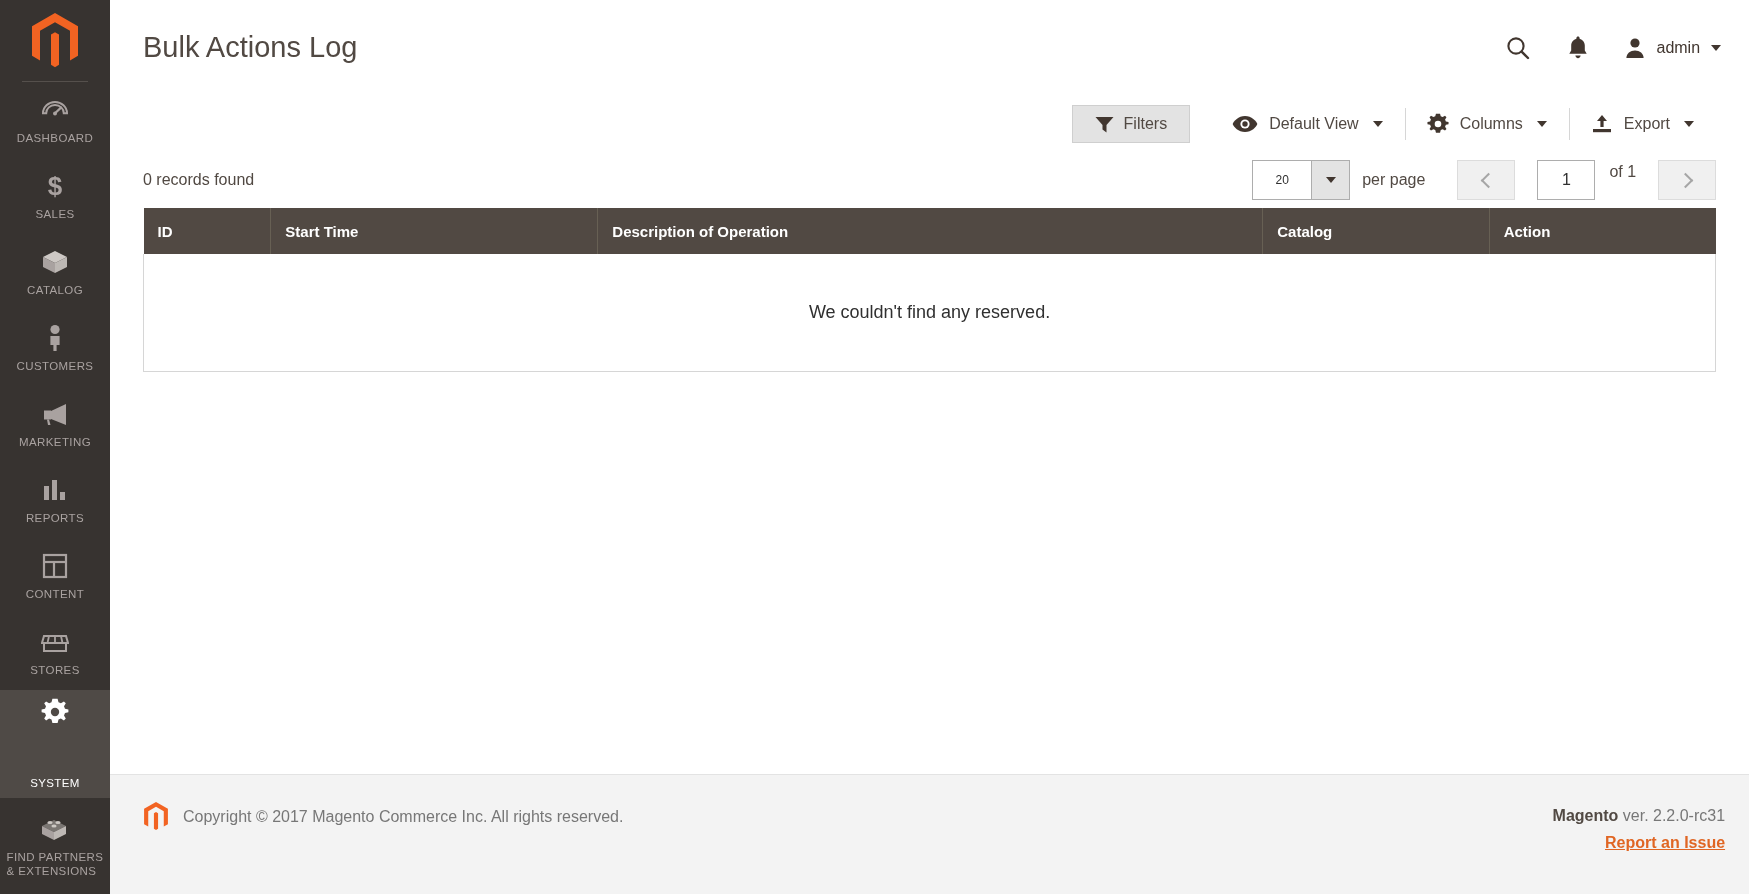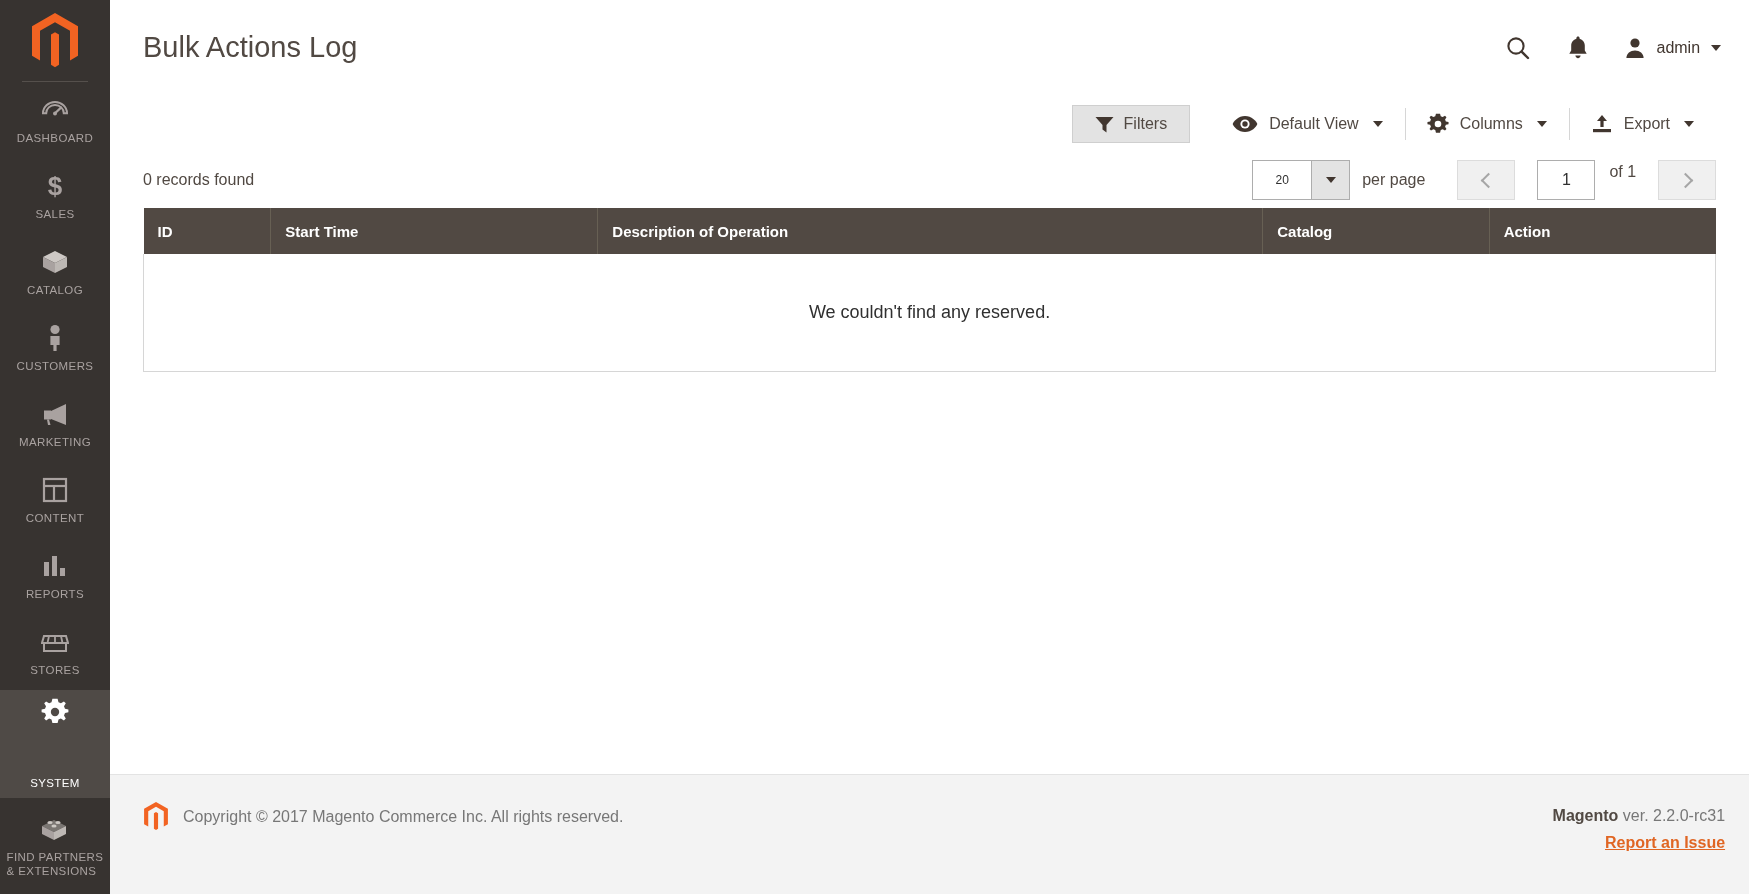--- a/index.html
+++ b/index.html
@@ -412,38 +412,38 @@
           <path d="M26 2 L11 9 L11 17 L26 23 Z" fill="#a9a2a0"></path>
           <rect x="4" y="8.5" width="7" height="9" fill="#a9a2a0"></rect>
           <path d="M7 17.5 L9 17.5 L10.5 23 L8 23 Z" fill="#a9a2a0"></path>
         </svg>
       </span>
       <span class="nav-label">Marketing</span>
     </a>
 
     <a class="nav-item">
       <span class="nav-icon">
+        <svg width="26" height="24" viewBox="0 0 26 24">
+          <rect x="2" y="8" width="5" height="14" fill="#a9a2a0"></rect>
+          <rect x="10" y="2" width="5" height="20" fill="#a9a2a0"></rect>
+          <rect x="18" y="14" width="5" height="8" fill="#a9a2a0"></rect>
+        </svg>
+      </span>
+      <span class="nav-label">Reports</span>
+    </a>
+
+    <a class="nav-item">
+      <span class="nav-icon">
         <svg width="26" height="26" viewBox="0 0 26 26">
           <rect x="2" y="2" width="22" height="22" fill="none" stroke="#a9a2a0" stroke-width="2.2"></rect>
           <line x1="2" y1="9" x2="24" y2="9" stroke="#a9a2a0" stroke-width="2.2"></line>
           <line x1="12" y1="9" x2="12" y2="24" stroke="#a9a2a0" stroke-width="2.2"></line>
         </svg>
       </span>
       <span class="nav-label">Content</span>
-    </a>
-
-    <a class="nav-item">
-      <span class="nav-icon">
-        <svg width="26" height="24" viewBox="0 0 26 24">
-          <rect x="2" y="8" width="5" height="14" fill="#a9a2a0"></rect>
-          <rect x="10" y="2" width="5" height="20" fill="#a9a2a0"></rect>
-          <rect x="18" y="14" width="5" height="8" fill="#a9a2a0"></rect>
-        </svg>
-      </span>
-      <span class="nav-label">Reports</span>
     </a>
 
     <a class="nav-item">
       <span class="nav-icon">
         <svg width="28" height="24" viewBox="0 0 28 24">
           <path d="M3 6 L25 6 L27 13 L1 13 Z" fill="none" stroke="#a9a2a0" stroke-width="2"></path>
           <line x1="8" y1="6" x2="6.5" y2="13" stroke="#a9a2a0" stroke-width="1.8"></line>
           <line x1="14" y1="6" x2="14" y2="13" stroke="#a9a2a0" stroke-width="1.8"></line>
           <line x1="20" y1="6" x2="21.5" y2="13" stroke="#a9a2a0" stroke-width="1.8"></line>
           <path d="M3 13 L3 21 L25 21 L25 13" fill="none" stroke="#a9a2a0" stroke-width="2"></path>

